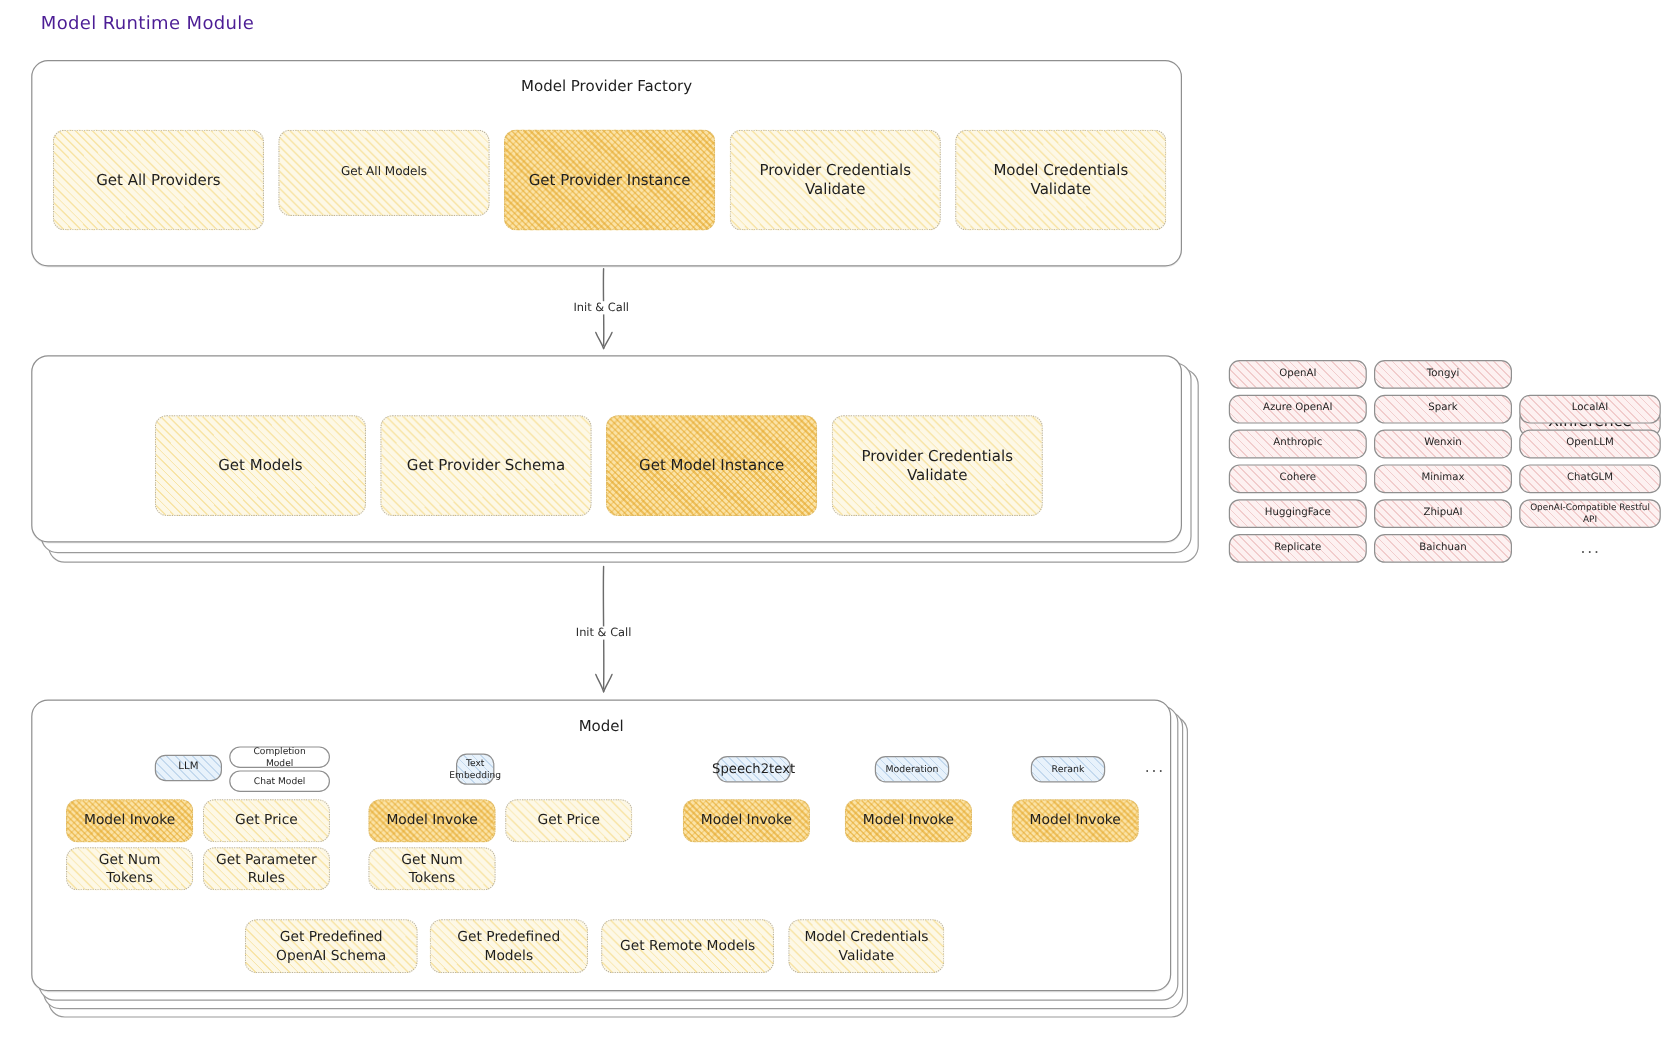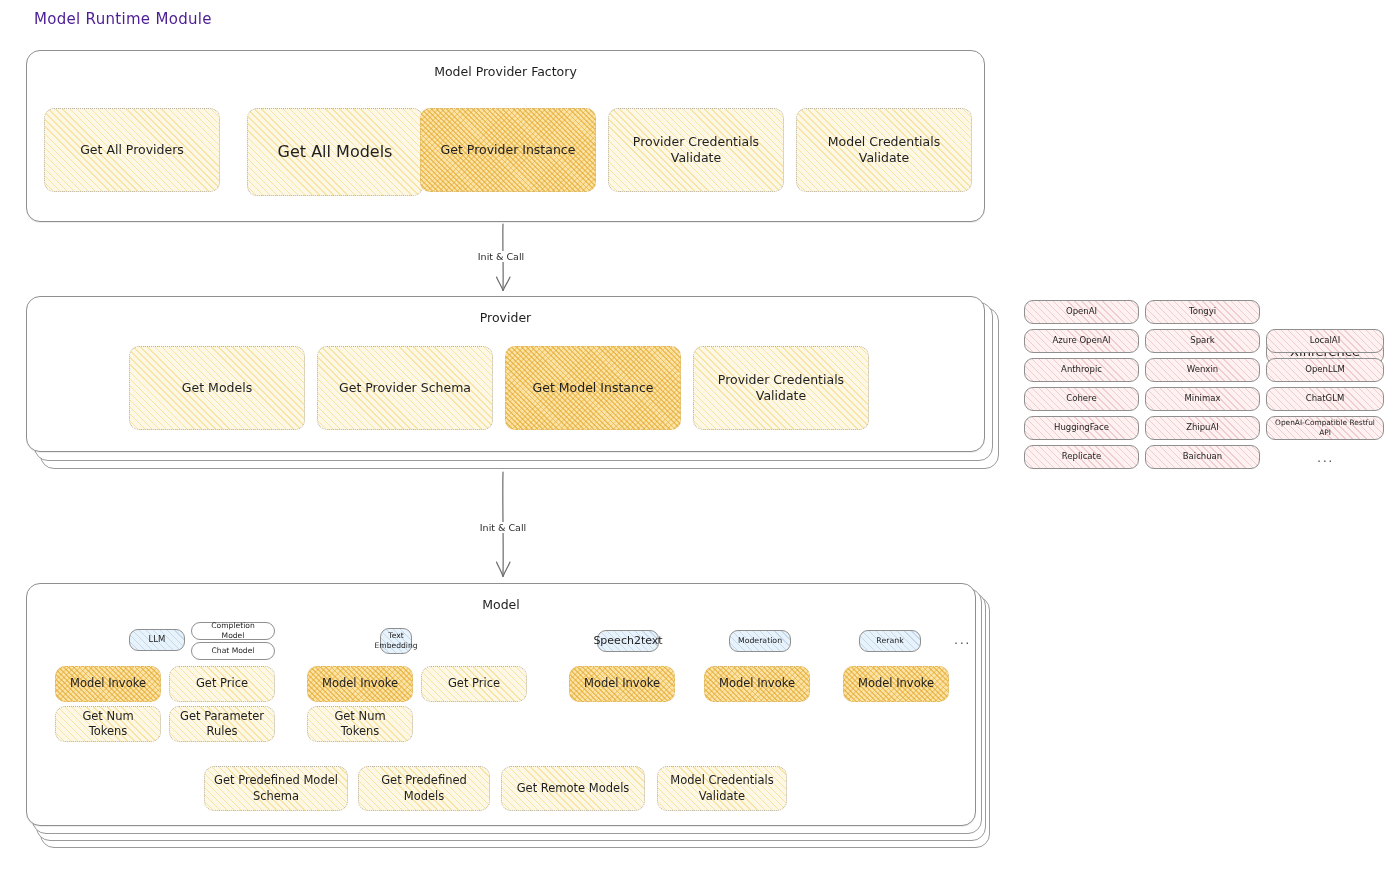--- a/index.html
+++ b/index.html
@@ -142,21 +142,21 @@
 </head>
 <body>
 
 <div id="page-title">Model Runtime Module</div>
 
 <div class="card" style="left:26px; top:50px; width:959px; height:172px;">
   <div class="card-title">Model Provider Factory</div>
 
   <div class="node amber" style="left:17px; top:57px; width:176px; height:84px; font-size:12.5px;">Get All Providers</div>
 
-  <div class="node amber" style="left:220px; top:57px; width:176px; height:88px; font-size:16px;">Get All Models</div>
+  <div class="node amber" style="left:205px; top:57px; width:176px; height:72px; font-size:10px;">Get All Models</div>
 
   <div class="node amber-hi" style="left:393px; top:57px; width:176px; height:84px; font-size:12.5px;">Get Provider Instance</div>
 
   <div class="node amber" style="left:581px; top:57px; width:176px; height:84px; font-size:12.5px;">Provider Credentials Validate</div>
 
   <div class="node amber" style="left:769px; top:57px; width:176px; height:84px; font-size:12.5px;">Model Credentials Validate</div>
 </div>
 
 <div class="arrow" style="left:470px; top:222px; width:66px; height:74px;">
   <svg width="66" height="74" viewBox="0 0 66 74">
@@ -164,21 +164,20 @@
     <path d="M26.5 55 C28.5 60, 31.5 64, 33 68.5" stroke="#6b6b6b" stroke-width="1.2" fill="none" stroke-linecap="round"></path>
     <path d="M40 55 C38 60, 34.8 64, 33 68.5" stroke="#6b6b6b" stroke-width="1.2" fill="none" stroke-linecap="round"></path>
   </svg>
 </div>
 <div class="arrow-label" style="left:501px; top:251px;">Init &amp; Call</div>
 
 <div class="stack-layer" style="left:40px; top:307px; width:959px; height:162px;"></div>
 <div class="stack-layer" style="left:34px; top:302px; width:959px; height:159px;"></div>
 
 <div class="card" style="left:26px; top:296px; width:959px; height:156px; z-index:2;">
-  <div class="card-title">Provider</div>
 
   <div class="node amber" style="left:290px; top:49px; width:176px; height:84px; font-size:12.5px;">Get Provider Schema</div>
 
   <div class="node amber" style="left:102px; top:49px; width:176px; height:84px; font-size:12.5px;">Get Models</div>
 
   <div class="node amber-hi" style="left:478px; top:49px; width:176px; height:84px; font-size:12.5px;">Get Model Instance</div>
 
   <div class="node amber" style="left:666px; top:49px; width:176px; height:84px; font-size:12.5px;">Provider Credentials Validate</div>
 </div>
 
@@ -242,17 +241,17 @@
   <div class="node amber-hi" style="left:542px; top:82px; width:106px; height:36px; font-size:11.5px;">Model Invoke</div>
 
   <div class="node blue" style="left:702px; top:46px; width:62px; height:22px; font-size:7.8px;">Moderation</div>
   <div class="node amber-hi" style="left:677px; top:82px; width:106px; height:36px; font-size:11.5px;">Model Invoke</div>
 
   <div class="node blue" style="left:832px; top:46px; width:62px; height:22px; font-size:7.8px;">Rerank</div>
   <div class="node amber-hi" style="left:816px; top:82px; width:106px; height:36px; font-size:11.5px;">Model Invoke</div>
 
   <div class="ellipsis" style="left:927px; top:48px;">...</div>
 
-  <div class="node amber" style="left:177px; top:182px; width:144px; height:45px; font-size:11.5px;">Get Predefined Model Schema</div>
+  <div class="node amber" style="left:177px; top:182px; width:144px; height:45px; font-size:11.5px;">Get Predefined OpenAI Schema</div>
   <div class="node amber" style="left:331px; top:182px; width:132px; height:45px; font-size:11.5px;">Get Predefined Models</div>
   <div class="node amber" style="left:474px; top:182px; width:144px; height:45px; font-size:11.5px;">Get Remote Models</div>
   <div class="node amber" style="left:630px; top:182px; width:130px; height:45px; font-size:11.5px;">Model Credentials Validate</div>
 </div>
 
 </body></html>

